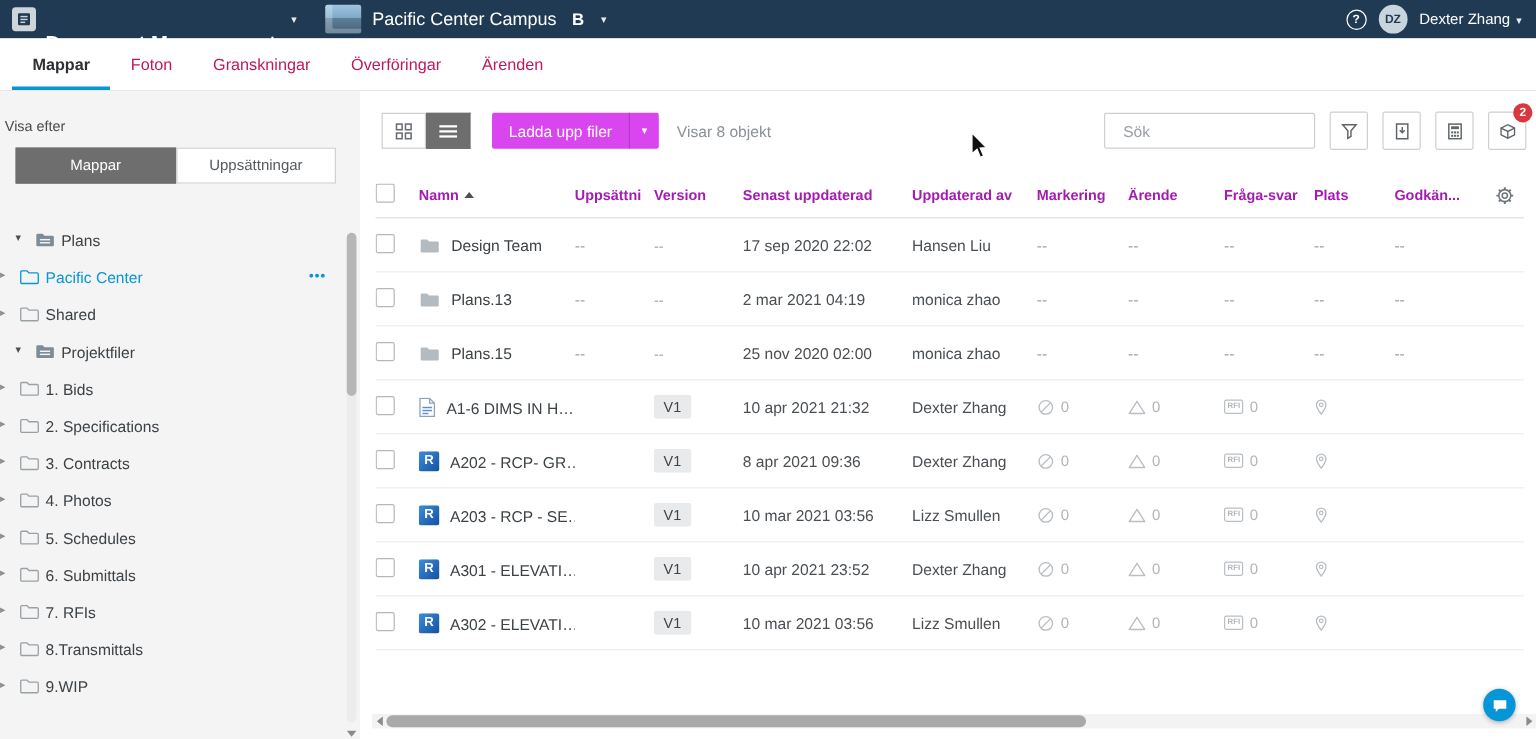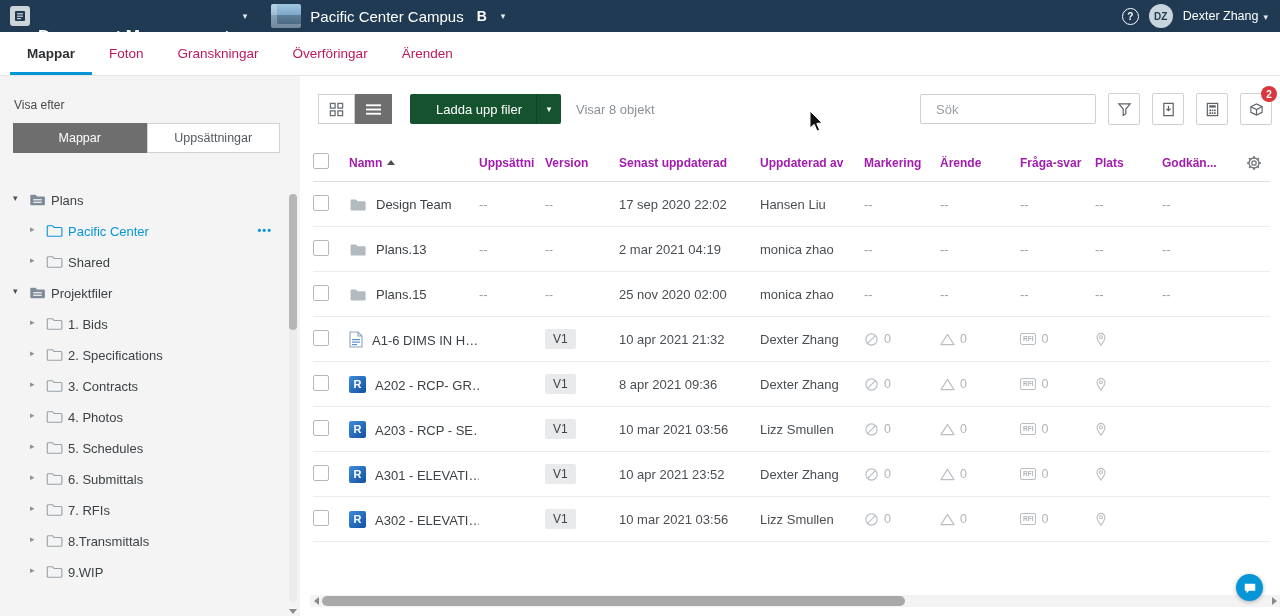--- a/index.html
+++ b/index.html
@@ -40,31 +40,31 @@
   
   .tabbar {
     position:absolute; top:32px; left:0; width:1280px; height:44px;
     background:#fff; border-bottom:1px solid #e6e6e6; display:flex; padding-left:10px;
   }
   .tab { padding:0 17px; line-height:43px; font-size:13.5px; color:#be185d; cursor:pointer; position:relative; }
   .tab.active { color:#2e3134; font-weight:700; box-shadow:inset 0 -3px 0 #0696d7; }
 
   
   .sidebar { position:absolute; top:76px; left:0; width:300px; height:540px; background:#f4f4f4; }
-  .viewby { padding:22px 0 0 14px; font-size:12px; color:#4a4a4a; }
+  .viewby { padding:22px 0 0 4px; font-size:12px; color:#4a4a4a; }
   .toggle-group { display:flex; margin:11px 20px 0 13px; }
   .toggle-btn {
     flex:1; height:30px; font-size:12.5px; display:flex; align-items:center; justify-content:center;
     background:#fff; color:#555a5e; border:1px solid #d2d2d2; cursor:pointer;
   }
   .toggle-btn.active { background:#6e6e6e; color:#fff; border-color:#6e6e6e; }
   .tree { margin-top:40px; }
   .tree-item { height:31px; display:flex; align-items:flex-start; cursor:pointer; position:relative; }
   .tree-item.lvl0 { padding-left:13px; }
-  .tree-item.lvl1 { padding-left:30px; }
+  .tree-item.lvl1 { }
   .tree-caret { width:16px; font-size:9px; color:#8a9096; }
   .tree-item.lvl0 .tree-caret { color:#4a4f54; }
   .tree-caret::before { content:"▸"; }
   .tree-item.expanded .tree-caret::before { content:"▾"; }
   .tree-icon { width:22px; display:flex; align-items:center; }
   .tree-icon .ic-root { display:none; }
   .tree-item.lvl0 .ic-root { display:block; }
   .tree-label { font-size:13px; color:#3c4246; }
   .tree-item.selected .tree-label { color:#0696d7; }
   .tree-item.selected .ic-sub path { stroke:#0696d7; }
@@ -76,21 +76,21 @@
     border-left:4px solid transparent; border-right:4px solid transparent; border-top:5px solid #8a8a8a; }
 
   
   .main { position:absolute; top:76px; left:300px; width:980px; height:540px; background:#fff; }
 
   .toolbar { position:absolute; top:18px; left:18px; right:8px; height:30px; display:flex; align-items:center; }
   .seg-btn { width:37px; height:30px; display:flex; align-items:center; justify-content:center;
     background:#fff; border:1px solid #cfcfcf; cursor:pointer; }
   .seg-btn + .seg-btn { border-left:none; }
   .seg-btn.active { background:#6e6e6e; border-color:#6e6e6e; }
-  .upload-btn { margin-left:18px; height:30px; display:flex; background:#14532d; border-radius:2px; color:#fff; cursor:pointer;padding-left:12px; }
+  .upload-btn { margin-left:18px; height:30px; display:flex; background:#d946ef; border-radius:2px; color:#fff; cursor:pointer; }
   .upload-main { padding:0 14px; display:flex; align-items:center; font-size:13px; }
   .upload-caret { width:25px; display:flex; align-items:center; justify-content:center; border-left:1px solid rgba(0,0,0,.18); }
   .upload-caret::after { content:"▾"; font-size:9px; }
   .items-summary { margin-left:15px; color:#8b9196; font-size:13px; }
 
   .search-box { margin-left:auto; width:176px; height:30px; border:1px solid #cfcfcf; border-radius:2px;
     display:flex; align-items:center; padding:0 8px; background:#fff; }
   .search-box input { border:none; outline:none; flex:1; font-size:13px; margin-left:7px; color:#3f4449;
     font-family:"Liberation Sans", sans-serif; background:transparent; }
   .search-box input::placeholder { color:#9aa0a5; }

